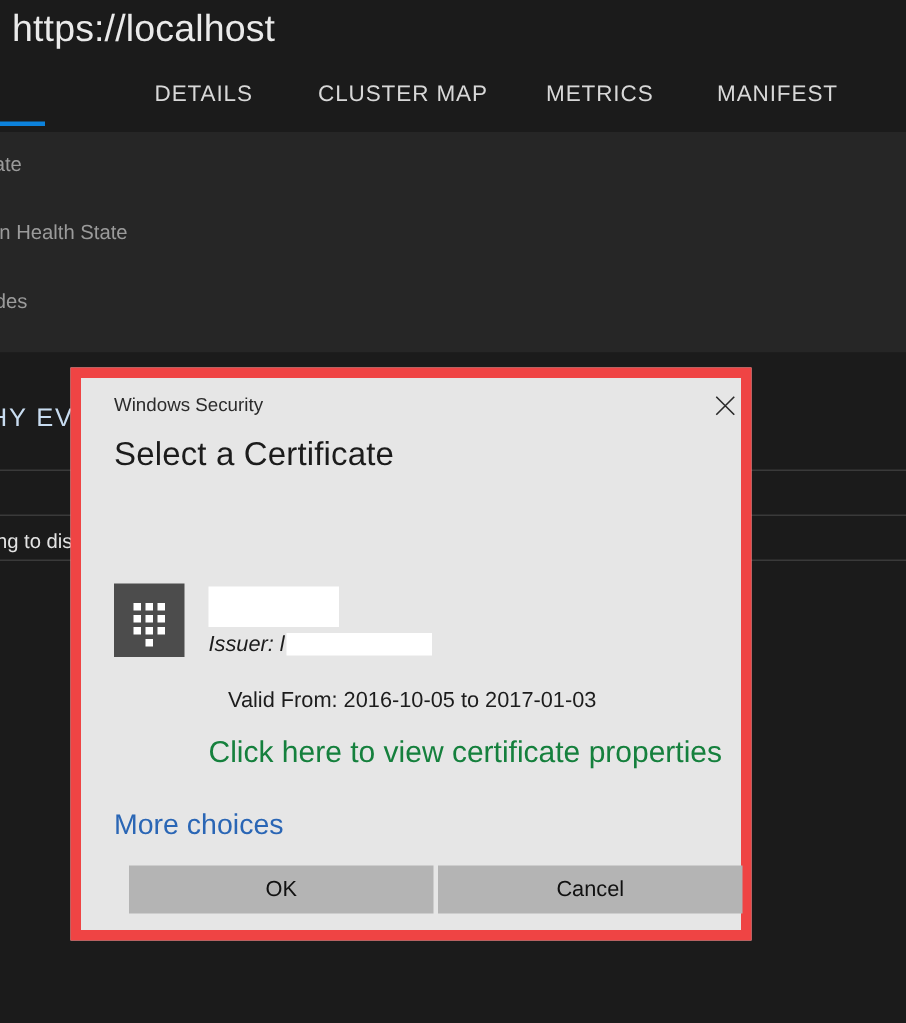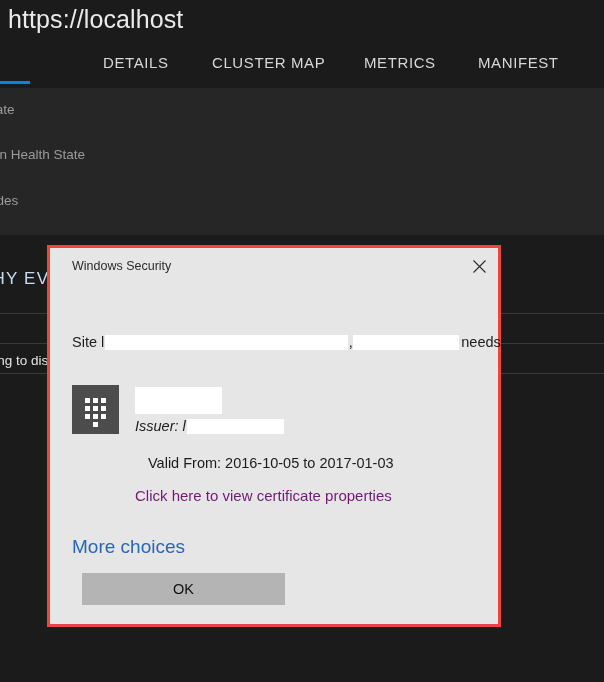--- a/index.html
+++ b/index.html
@@ -117,21 +117,21 @@
   }
 
   
   #cert-dialog {
     position: absolute;
     left: 47px;
     top: 245px;
     width: 454px;
     height: 382px;
     background: #e6e6e6;
-    border: 3px solid #ef4444;
+    border: 7px solid #ef4444;
     box-sizing: border-box;
     box-shadow: 0 0 0 0 rgba(0,0,0,0);
   }
 
   #dialog-caption {
     position: absolute;
     left: 0; top: 0;
     width: 452px;
     height: 38px;
   }
@@ -247,22 +247,22 @@
     top: 207px;
     font-size: 14.5px;
     color: #1c1c1c;
     white-space: nowrap;
   }
 
   #cert-properties-link {
     position: absolute;
     left: 85px;
     top: 239px;
-    font-size: 15px;
-    color: #701a75;
+    font-size: 20px;
+    color: #15803d;
     white-space: nowrap;
     cursor: pointer;
   }
 
   #more-choices-link {
     position: absolute;
     left: 22px;
     top: 288px;
     font-size: 19px;
     color: #2a66b5;
@@ -336,23 +336,23 @@
     <div id="dialog-caption-title">Windows Security</div>
     <div id="close-button">
       <span>
         <svg width="13" height="13" viewBox="0 0 13 13">
           <path d="M0.5 0.5 L12.5 12.5 M12.5 0.5 L0.5 12.5" stroke="#2b2b2b" stroke-width="1.1" fill="none"></path>
         </svg>
       </span>
     </div>
   </div>
 
+  <div id="dialog-heading">Select a Certificate</div>
 
   <div id="prompt-block">
-    <div id="prompt-line1"><span>Site l</span><span class="redaction" id="prompt-redaction-a"></span><span id="prompt-comma">,</span><span class="redaction" id="prompt-redaction-b"></span><span>needs</span></div>
   </div>
 
   <div id="cert-entry">
     <div id="cert-icon">
       <svg width="47" height="49" viewBox="0 0 47 49">
         <rect x="13" y="13" width="5" height="5" fill="#ffffff"></rect>
         <rect x="21" y="13" width="5" height="5" fill="#ffffff"></rect>
         <rect x="29" y="13" width="5" height="5" fill="#ffffff"></rect>
         <rect x="13" y="21" width="5" height="5" fill="#ffffff"></rect>
         <rect x="21" y="21" width="5" height="5" fill="#ffffff"></rect>
@@ -368,15 +368,16 @@
   </div>
 
   <div id="cert-validity">Valid From: 2016-10-05 to 2017-01-03</div>
 
   <div id="cert-properties-link">Click here to view certificate properties</div>
 
   <div id="more-choices-link">More choices</div>
 
   <div id="dialog-buttons">
     <button class="dlg-button" id="ok-button">OK</button>
+    <button class="dlg-button" id="cancel-button">Cancel</button>
   </div>
 
 </div>
 
 </body></html>

